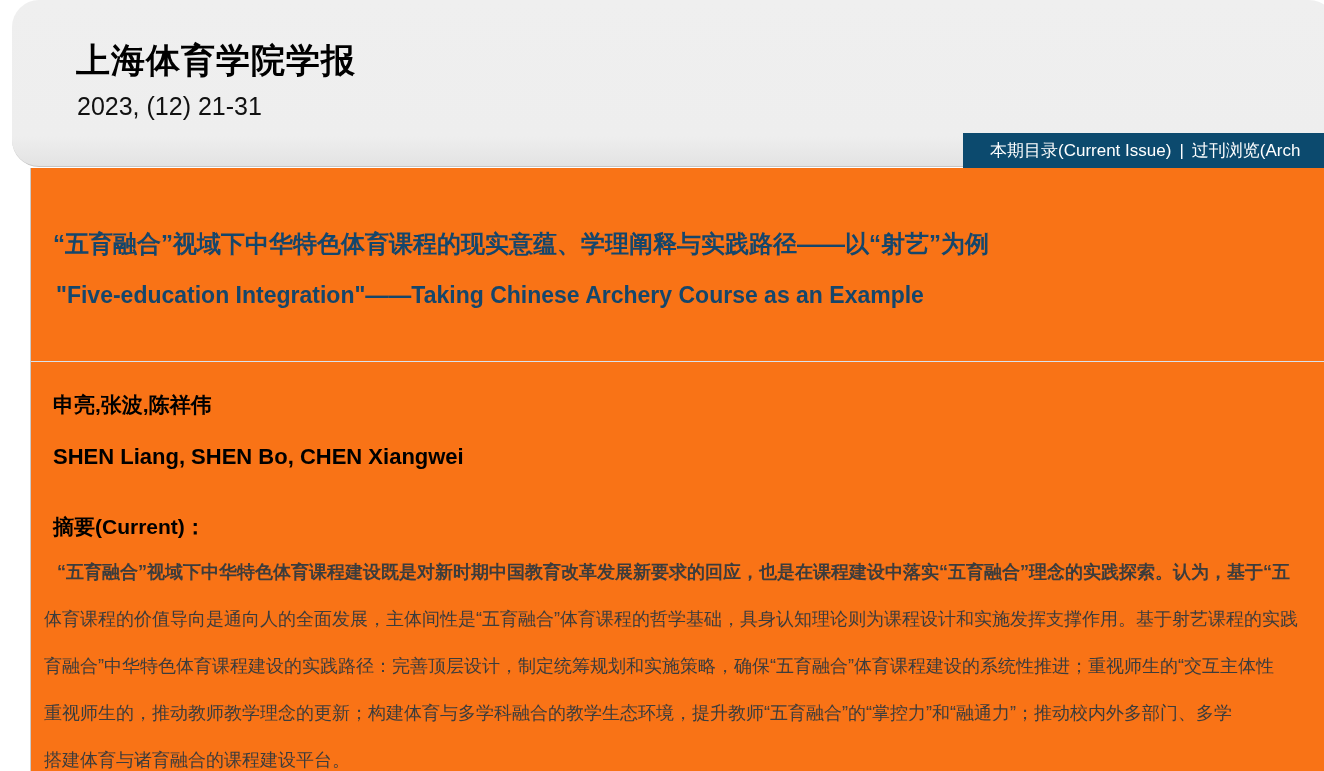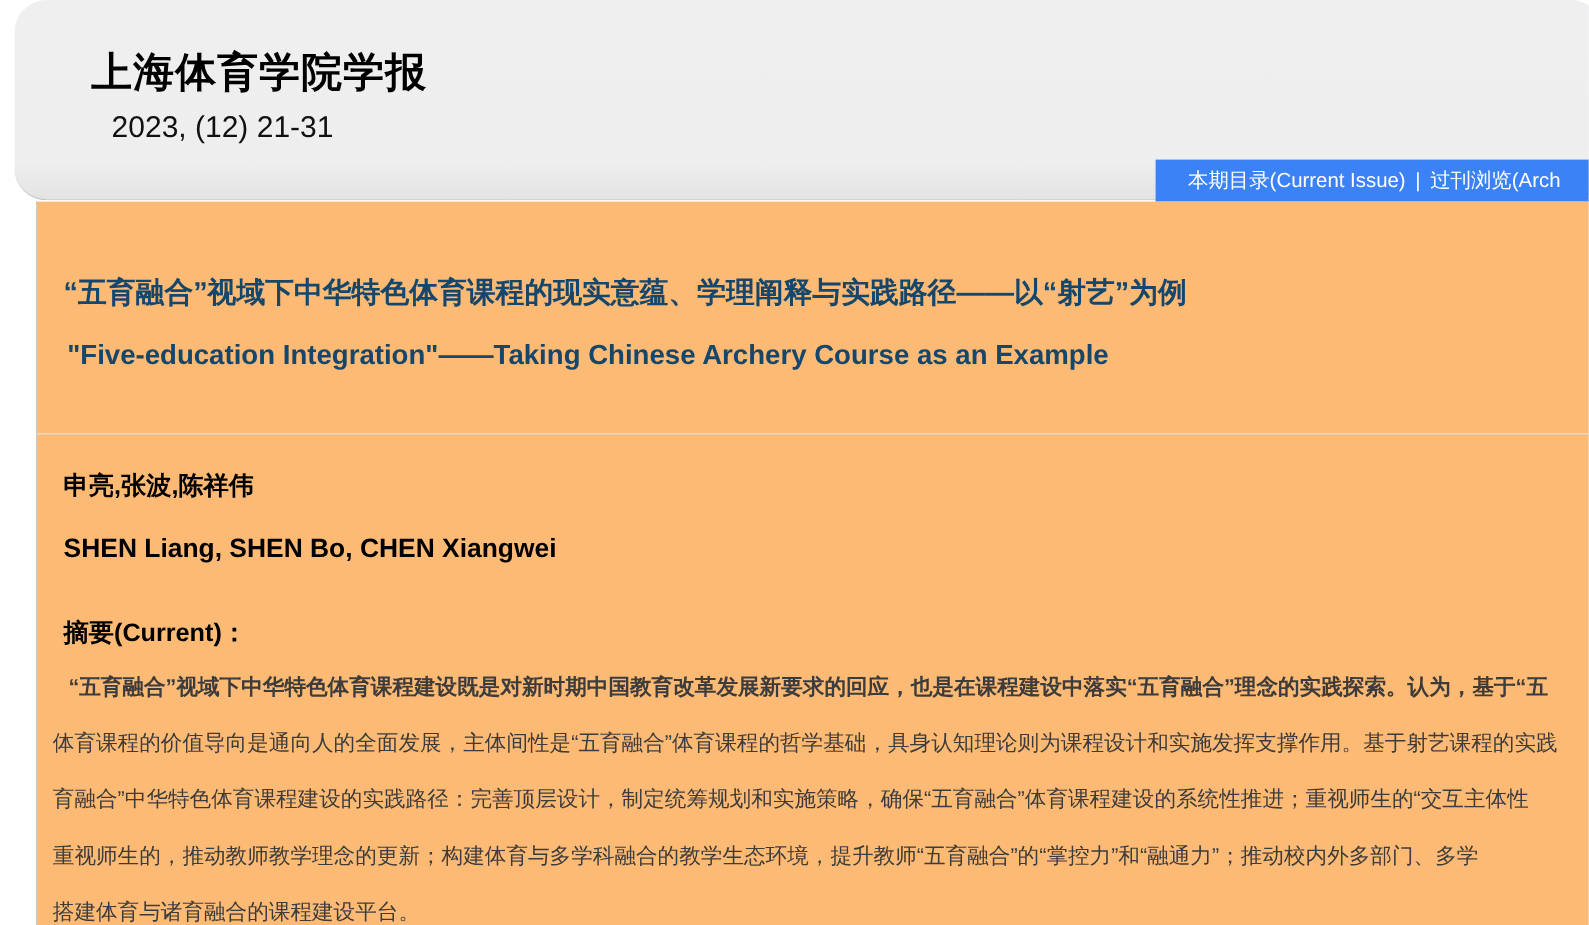--- a/index.html
+++ b/index.html
@@ -21,44 +21,43 @@
   }
   .journal-title {
     position: absolute; left: 64px; top: 38px;
     font-size: 34px; font-weight: bold; color: #000000;
     letter-spacing: 1px; white-space: nowrap;
   }
   .issue-info {
     position: absolute; left: 65px; top: 92px;
     font-size: 25px; font-weight: normal; color: #111111;
     white-space: nowrap;
-    margin-left: 16px;
   }
 
   
   .nav-bar {
     position: absolute; top: 133px; left: 963px; right: 0;
     height: 35px;
-    background: #3b82f6;
+    background: #0c4a6e;
     color: #ffffff;
     display: flex; align-items: center;
     padding-left: 27px;
     font-size: 17px;
     white-space: nowrap;
     overflow: hidden;
   }
   .nav-bar a {
     color: #ffffff; text-decoration: none; cursor: pointer;
   }
   .nav-sep { margin: 0 8px; }
 
   
   .content {
     position: absolute; top: 168px; left: 30px; right: 0; bottom: 0;
-    background: #fdba74;
+    background: #f97316;
     border-left: 1px solid #cccccc;
     overflow: hidden;
   }
   .article-title-zh {
     position: absolute; left: 22px; top: 60px;
     font-size: 24px; font-weight: bold; color: #15466b;
     white-space: nowrap;
   }
   .article-title-en {
     position: absolute; left: 25px; top: 105px;

